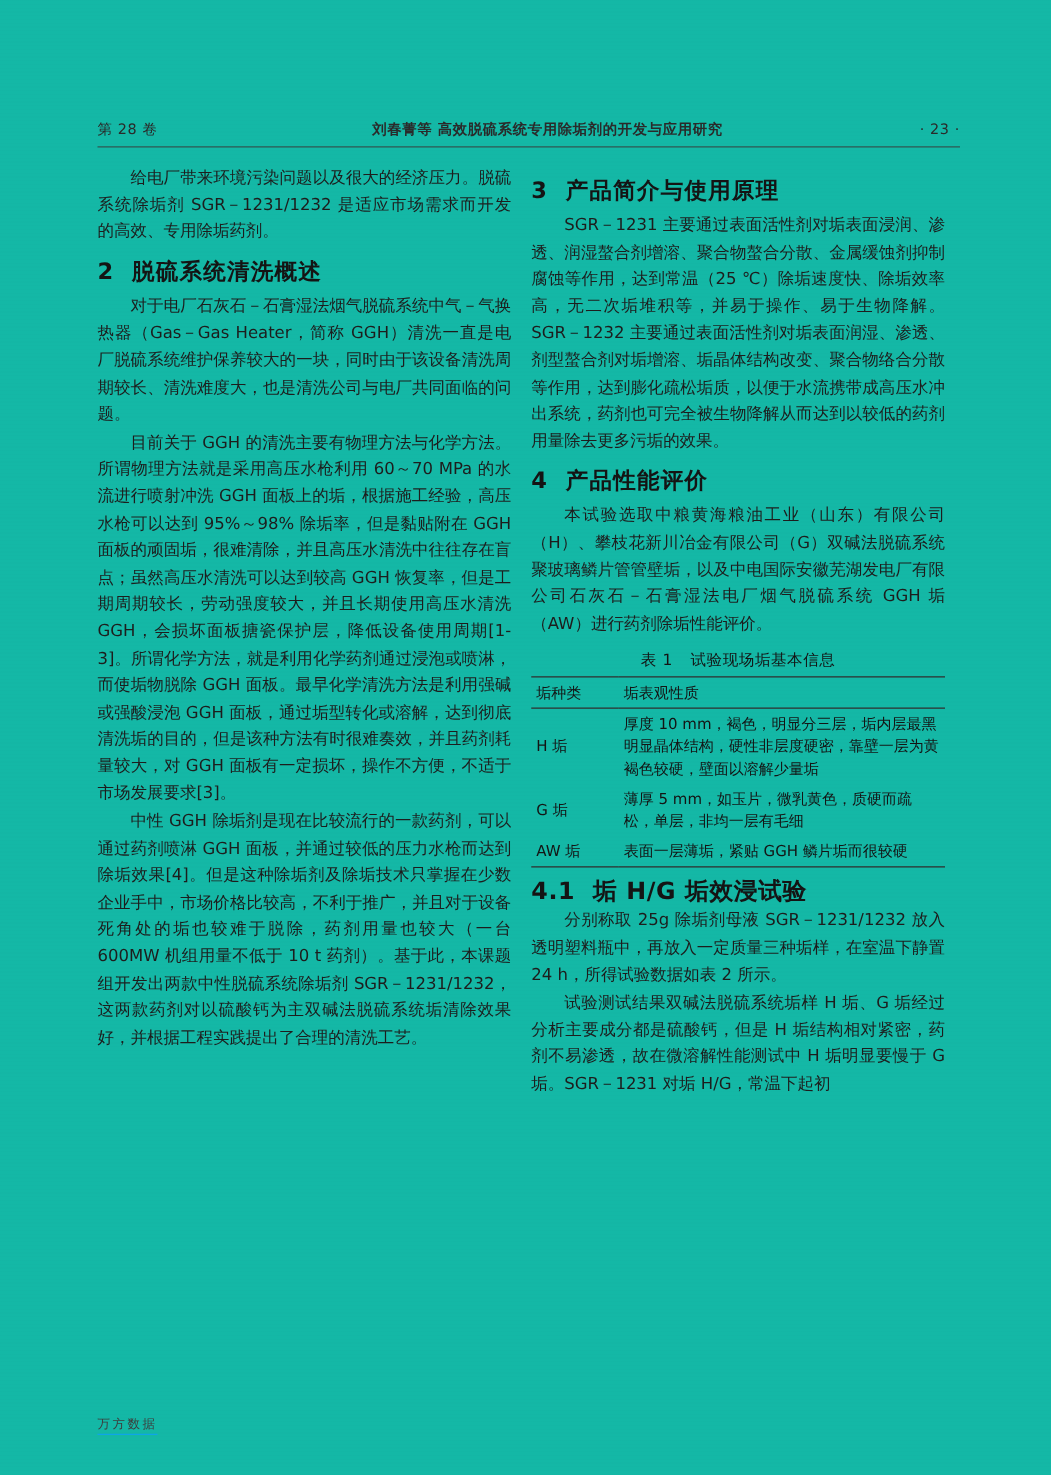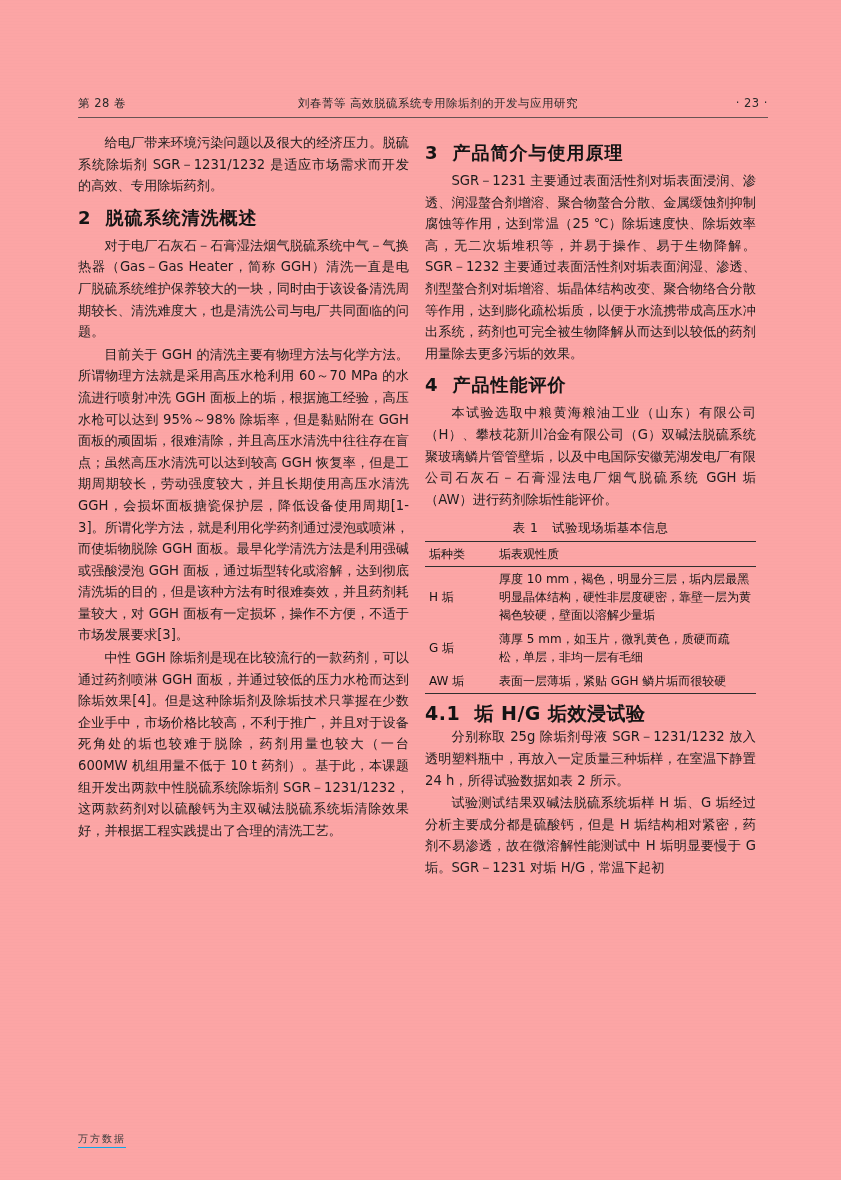--- a/index.html
+++ b/index.html
@@ -13,21 +13,21 @@
     font-family: "DejaVu Sans", "Liberation Sans", sans-serif;
     color: #141414;
     position: relative;
     overflow: hidden;
   }
   .page {
     position: absolute;
     left: 0; top: 0;
     width: 841px;
     height: 1180px;
-    background: #fca5a5;
+    background: #14b8a6;
   }
   
   .page::after {
     content: "";
     position: absolute;
     left: 0; top: 0; right: 0; bottom: 0;
     pointer-events: none;
     background:
       repeating-linear-gradient(0deg, rgba(0,0,0,0.012) 0px, rgba(0,0,0,0.012) 1px, rgba(255,255,255,0) 1px, rgba(255,255,255,0) 3px);
     opacity: .7;
@@ -43,21 +43,21 @@
     display: flex;
     align-items: baseline;
     justify-content: space-between;
     font-size: 11.5px;
     letter-spacing: .5px;
     color: #2a2a2a;
     height: 18px;
     filter: blur(0.35px);
   }
   .runhead .rh-left { width: 90px; }
-  .runhead .rh-center { flex: 1; text-align: center; }
+  .runhead .rh-center { flex: 1; text-align: center; font-weight: bold; }
   .runhead .rh-right { width: 60px; text-align: right; }
   .rule {
     margin-top: 3px;
     border-top: 1px solid #3a3a3a;
     width: 100%;
     opacity: .75;
   }
   
   .cols {
     margin-top: 14px;

